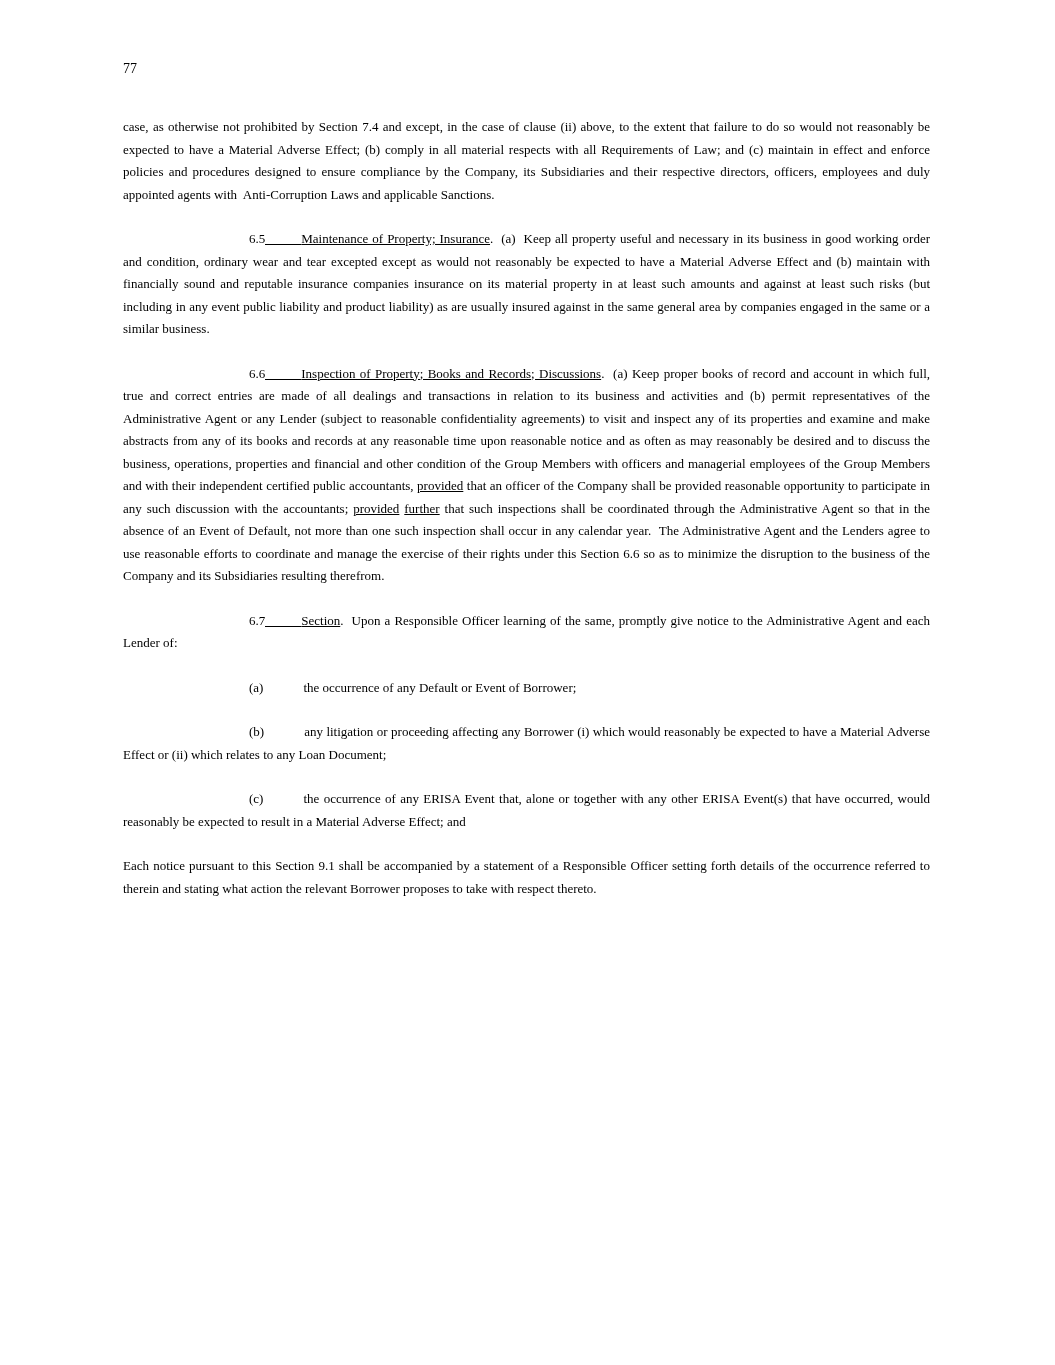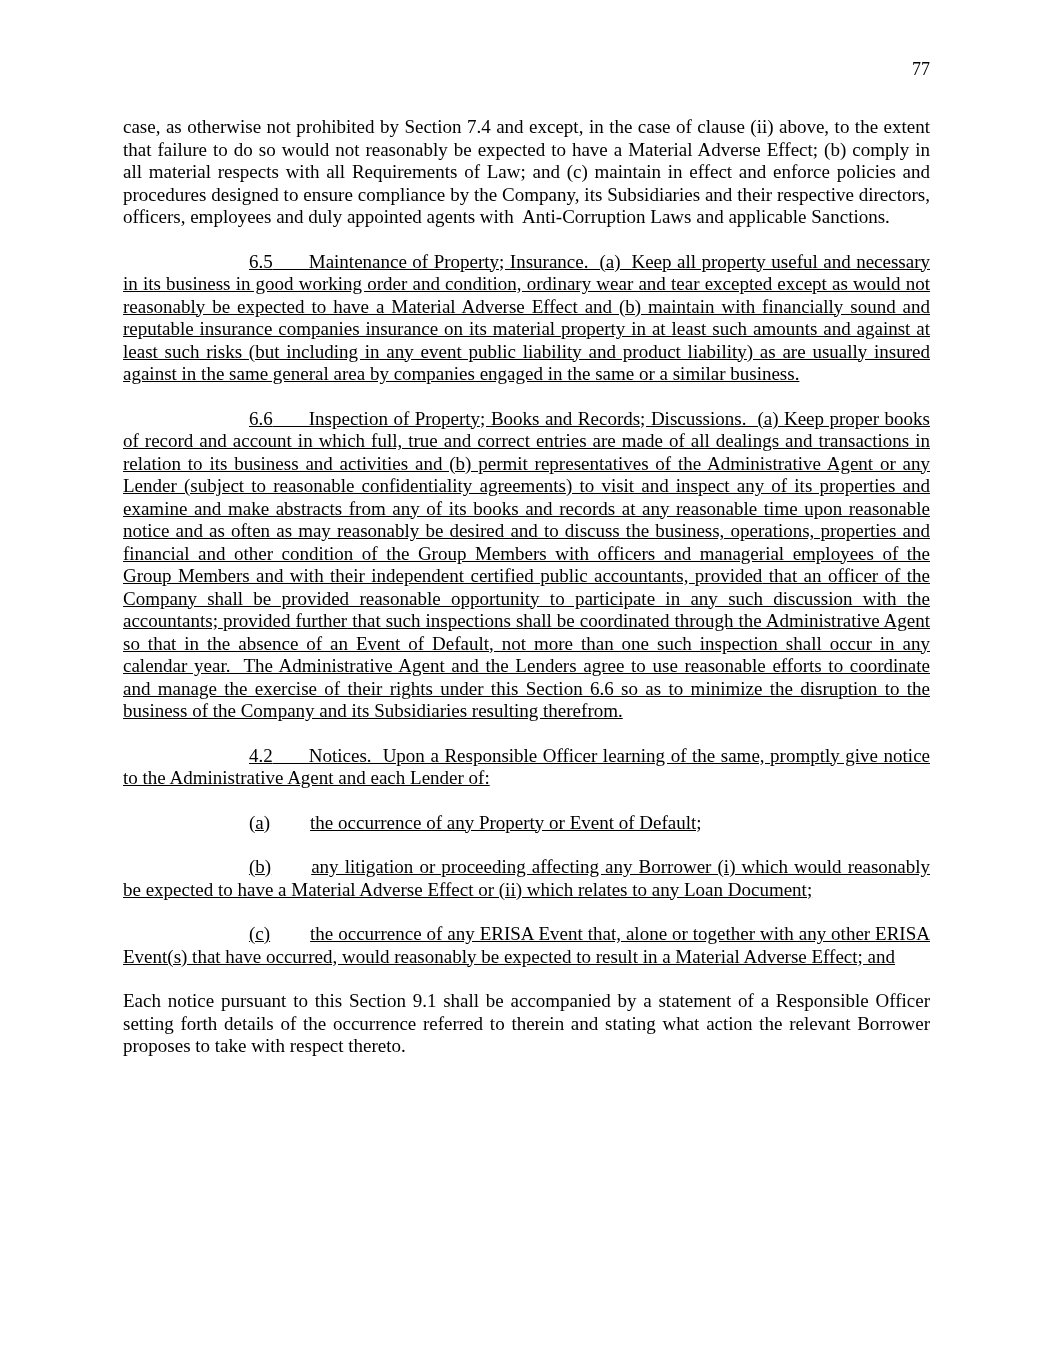--- a/index.html
+++ b/index.html
@@ -15,34 +15,33 @@
   }
   .page {
     box-sizing: border-box;
     width: 1055px;
     height: 1365px;
     padding: 58px 125px 40px 123px;
     overflow: hidden;
     background: #ffffff;
   }
   .page-number {
-    font-size: 18px;
+    font-size: 14px;
     line-height: 22px;
-    text-align: right;
+    text-align: left;
     margin-bottom: 36px;
   }
   p.para {
     margin: 0 0 22px 0;
-    font-size: 19px;
+    font-size: 13px;
     line-height: 22.5px;
     text-align: justify;
   }
   p.para.indent {
     text-indent: 126px;
-    text-decoration: underline;
   }
   .u {
     text-decoration: underline;
   }
   .tab {
     display: inline-block;
     height: 2px;
   }
   .tab.u-tab {
     border-bottom: 1px solid #000000;
@@ -52,19 +51,19 @@
 </head>
 <body>
 
 <div class="page">
   <div class="page-number">77</div>
   <main class="doc-body">
 
   <p class="para"><span class="">case, as otherwise not prohibited by Section 7.4 and except, in the case of clause (ii) above, to the extent that failure to do so would not reasonably be expected to have a Material Adverse Effect; (b) comply in all material respects with all Requirements of Law; and (c) maintain in effect and enforce policies and procedures designed to ensure compliance by the Company, its Subsidiaries and their respective directors, officers, employees and duly appointed agents with&nbsp; Anti-Corruption Laws and applicable Sanctions.</span></p>
       <p class="para indent"><span class="">6.5</span><span class="tab u-tab" style="width: 36px;"></span><span class="u">Maintenance of Property; Insurance</span><span class="">.&nbsp; (a)&nbsp; Keep all property useful and necessary in its business in good working order and condition, ordinary wear and tear excepted except as would not reasonably be expected to have a Material Adverse Effect and (b) maintain with financially sound and reputable insurance companies insurance on its material property in at least such amounts and against at least such risks (but including in any event public liability and product liability) as are usually insured against in the same general area by companies engaged in the same or a similar business.</span></p>
       <p class="para indent"><span class="">6.6</span><span class="tab u-tab" style="width: 36px;"></span><span class="u">Inspection of Property; Books and Records; Discussions</span><span class="">.&nbsp; (a) Keep proper books of record and account in which full, true and correct entries are made of all dealings and transactions in relation to its business and activities and (b) permit representatives of the Administrative Agent or any Lender (subject to reasonable confidentiality agreements) to visit and inspect any of its properties and examine and make abstracts from any of its books and records at any reasonable time upon reasonable notice and as often as may reasonably be desired and to discuss the business, operations, properties and financial and other condition of the Group Members with officers and managerial employees of the Group Members and with their independent certified public accountants, </span><span class="u">provided</span><span class=""> that an officer of the Company shall be provided reasonable opportunity to participate in any such discussion with the accountants; </span><span class="u">provided</span><span class=""> </span><span class="u">further</span><span class=""> that such inspections shall be coordinated through the Administrative Agent so that in the absence of an Event of Default, not more than one such inspection shall occur in any calendar year.&nbsp; The Administrative Agent and the Lenders agree to use reasonable efforts to coordinate and manage the exercise of their rights under this Section 6.6 so as to minimize the disruption to the business of the Company and its Subsidiaries resulting therefrom.</span></p>
-      <p class="para indent"><span class="">4.2</span><span class="tab u-tab" style="width: 36px;"></span><span class="u">Notices</span><span class="">.&nbsp; Upon a Responsible Officer learning of the same, promptly give notice to the Administrative Agent and each Lender of:</span></p>
-      <p class="para indent"><span class="">(a)</span><span class="tab" style="width: 40px;"></span><span class="">the occurrence of any Property or Event of Default;</span></p>
+      <p class="para indent"><span class="">6.7</span><span class="tab u-tab" style="width: 36px;"></span><span class="u">Section</span><span class="">.&nbsp; Upon a Responsible Officer learning of the same, promptly give notice to the Administrative Agent and each Lender of:</span></p>
+      <p class="para indent"><span class="">(a)</span><span class="tab" style="width: 40px;"></span><span class="">the occurrence of any Default or Event of Borrower;</span></p>
       <p class="para indent"><span class="">(b)</span><span class="tab" style="width: 40px;"></span><span class="">any litigation or proceeding affecting any Borrower (i) which would reasonably be expected to have a Material Adverse Effect or (ii) which relates to any Loan Document;</span></p>
       <p class="para indent"><span class="">(c)</span><span class="tab" style="width: 40px;"></span><span class="">the occurrence of any ERISA Event that, alone or together with any other ERISA Event(s) that have occurred, would reasonably be expected to result in a Material Adverse Effect; and</span></p>
       <p class="para"><span class="">Each notice pursuant to this Section 9.1 shall be accompanied by a statement of a Responsible Officer setting forth details of the occurrence referred to therein and stating what action the relevant Borrower proposes to take with respect thereto.</span></p>
     </main>
 </div>
 
 </body></html>

